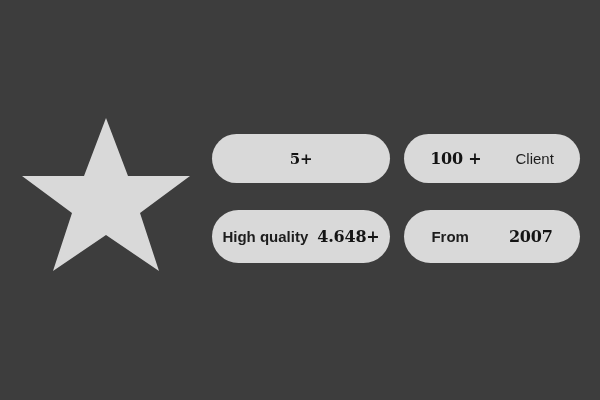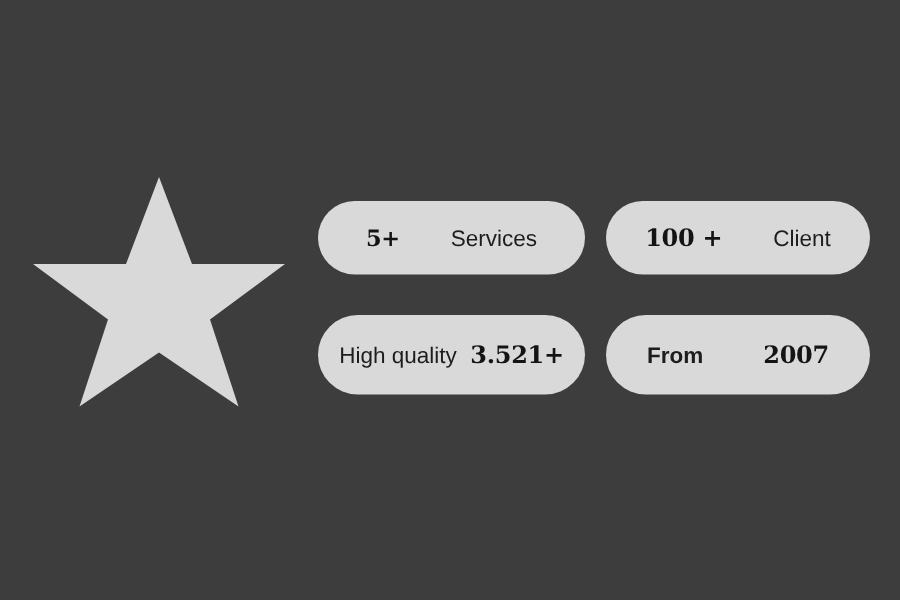--- a/index.html
+++ b/index.html
@@ -84,21 +84,21 @@
 
   
   .pill-services .pill-inner { gap: 34px; }
   .pill-services .stat-value { font-size: 15px; }
 
   .pill-client .pill-inner { gap: 34px; }
   .pill-client .stat-value { font-size: 16px; }
 
   .pill-quality .pill-inner { gap: 9px; }
   .pill-quality .stat-value { font-size: 16px; }
-  .pill-quality .stat-label { font-size: 15px; }
+  .pill-quality .stat-label { font-size: 15px; font-weight: bold; }
 
   .pill-year .pill-inner { gap: 40px; }
   .pill-year .stat-value { font-size: 16px; }
   .pill-year .stat-label { font-size: 15px; font-weight: bold; }
 </style>
 </head>
 <body>
 
 <div id="stage">
 
@@ -106,35 +106,34 @@
     <svg viewBox="0 0 172 158" xmlns="http://www.w3.org/2000/svg" aria-hidden="true">
       <polygon points="86,4 108,62 170,62 120,99 139,157 86,121 33,157 52,99 2,62 64,62" fill="#d9d9d9"></polygon>
     </svg>
   </div>
 
   <div id="pill-grid">
 
     <div class="pill pill-services">
       <div class="pill-inner">
         <span class="stat-value">5+</span>
-        <span class="stat-label">Services</span>
       </div>
     </div>
 
     <div class="pill pill-client">
       <div class="pill-inner">
         <span class="stat-value">100 +</span>
         <span class="stat-label">Client</span>
       </div>
     </div>
 
     <div class="pill pill-quality">
       <div class="pill-inner">
         <span class="stat-label">High quality</span>
-        <span class="stat-value">3.521+</span>
+        <span class="stat-value">4.648+</span>
       </div>
     </div>
 
     <div class="pill pill-year">
       <div class="pill-inner">
         <span class="stat-label">From</span>
         <span class="stat-value">2007</span>
       </div>
     </div>
 

